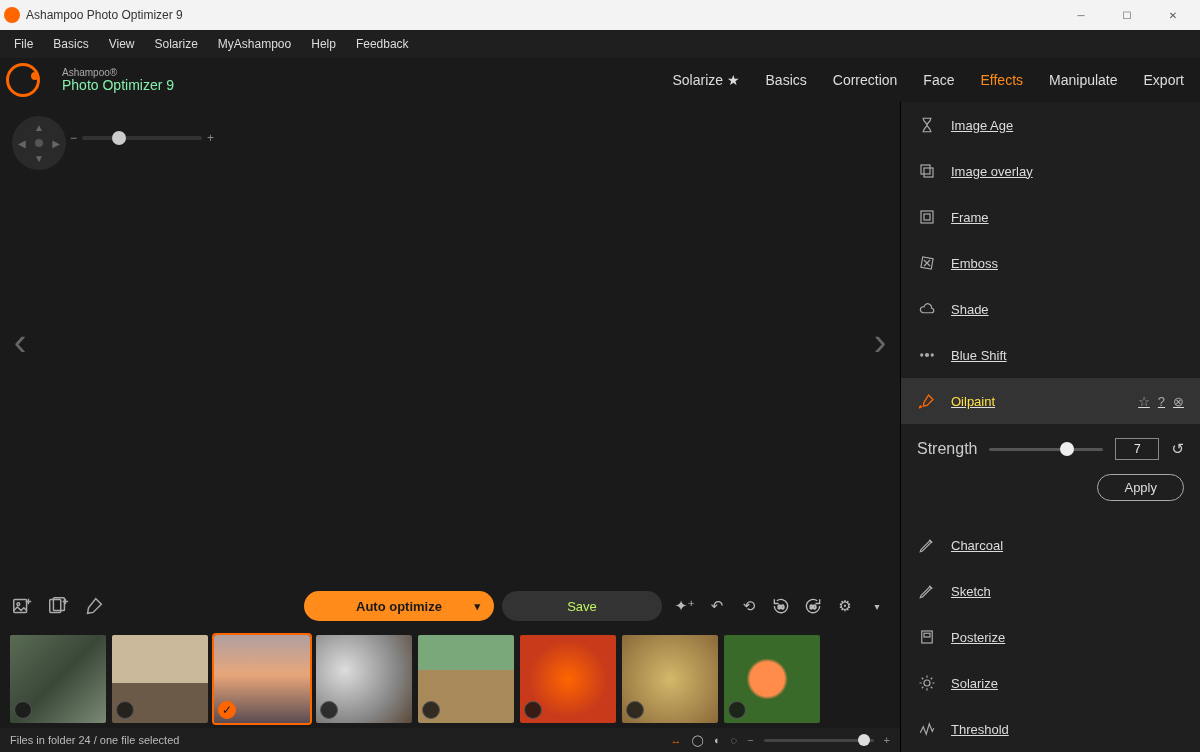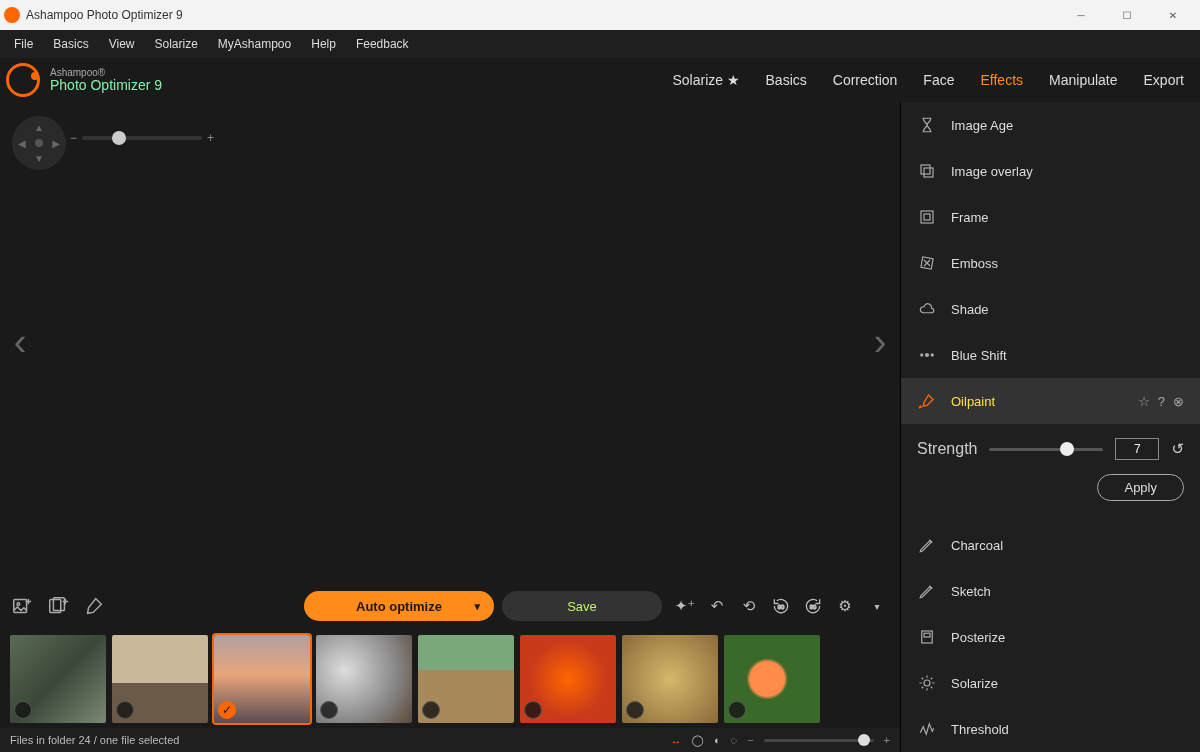--- a/index.html
+++ b/index.html
@@ -4,21 +4,21 @@
 <style>
 * { margin:0; padding:0; box-sizing:border-box; font-family:"Segoe UI",Arial,sans-serif; user-select:none; }
 body { width:1200px; height:752px; background:#1a1a1a; color:#ccc; display:flex; flex-direction:column; overflow:hidden; }
 .titlebar { height:30px; background:#f3f3f3; color:#333; display:flex; align-items:center; padding:4px 4px; font-size:12px; }
 .titlebar .icon { width:16px; height:16px; border-radius:50%; background:#f60; margin-right:6px; }
 .titlebar .spacer { flex:1; }
 .titlebar .winbtn { width:46px; height:30px; display:flex; align-items:center; justify-content:center; color:#555; font-size:10px; cursor:pointer; }
 .menubar { height:28px; background:#1f1f1f; display:flex; align-items:center; padding:0 6px; font-size:12px; gap:4px; }
 .menubar .mitem { padding:4px 8px; color:#ddd; cursor:pointer; }
 .header { height:44px; background:#1a1a1a; display:flex; align-items:center; padding:0 16px 0 6px; }
-.logo { display:flex; align-items:center; gap:10px;justify-content:center; }
+.logo { display:flex; align-items:center; gap:22px;justify-content:center; }
 .logo-ring { width:34px; height:34px; border:3px solid #f60; border-radius:50%; position:relative; }
 .logo-ring:after { content:""; position:absolute; right:-2px; top:6px; width:8px; height:8px; background:#f60; border-radius:50%; }
 .logo-text { line-height:1.1; }
 .logo-text .sm { font-size:10px; color:#aaa; }
 .logo-text .lg { font-size:14px; color:#86efac; }
 .tabs { margin-left:auto; display:flex; gap:26px; font-size:14px; }
 .tab { color:#ddd; cursor:pointer; display:flex; align-items:center; gap:4px; }
 .tab.active { color:#ff8c1a; }
 .work { flex:1; display:flex; min-height:0; }
 .canvas-area { flex:1; display:flex; flex-direction:column; position:relative; min-width:0; }
@@ -67,21 +67,21 @@
 .t5{background:linear-gradient(180deg,#7aa87a 40%,#a8895a 40%);} 
 .t6{background:radial-gradient(circle at 50% 50%,#f60,#c83a1a 60%);} 
 .t7{background:radial-gradient(circle at 50% 50%,#d4b86a,#8a6a3a);} 
 .t8{background:radial-gradient(circle at 45% 50%,#ff8c4a 25%,#3a6a2a 30%);}
 .statusbar { height:24px; background:#1f1f1f; display:flex; align-items:center; padding:0 10px; font-size:11px; color:#bbb; }
 .statusbar .sicons { margin-left:auto; display:flex; gap:10px; align-items:center; }
 .sb-sl { width:110px; height:3px; background:#444; border-radius:2px; position:relative; }
 .sb-sl .k { position:absolute; right:4px; top:-5px; width:12px; height:12px; border-radius:50%; background:#ddd; }
 
 .side { width:300px; background:#1f1f1f; display:flex; flex-direction:column; font-size:13px; border-left:1px solid #000; }
-.eff { display:flex; align-items:center; gap:14px; padding:13px 16px; color:#ddd; cursor:pointer; }
+.eff { display:flex; align-items:center; gap:14px; padding:13px 16px; color:#ddd; cursor:pointer;text-decoration:underline; }
 .eff.sel { background:#333; }
 .eff.sel .elabel { color:#fde047; }
 .eff .eicon { width:20px; height:20px; display:flex; align-items:center; justify-content:center; color:#aaa; font-size:15px; }
 .eff.sel .eicon { color:#f60; }
 .eff .extra { margin-left:auto; display:flex; gap:8px; color:#aaa; font-size:13px; }
 .propbox { padding:14px 16px 16px; display:flex; flex-direction:column; gap:14px; }
 .proprow { display:flex; align-items:center; gap:12px; }
 .proprow label { width:60px; color:#ccc; font-size:16px; }
 .proprow .slider { flex:1; height:3px; background:#555; position:relative; border-radius:2px; }
 .proprow .slider .kb { position:absolute; left:62%; top:-6px; width:14px; height:14px; border-radius:50%; background:#eee; }

